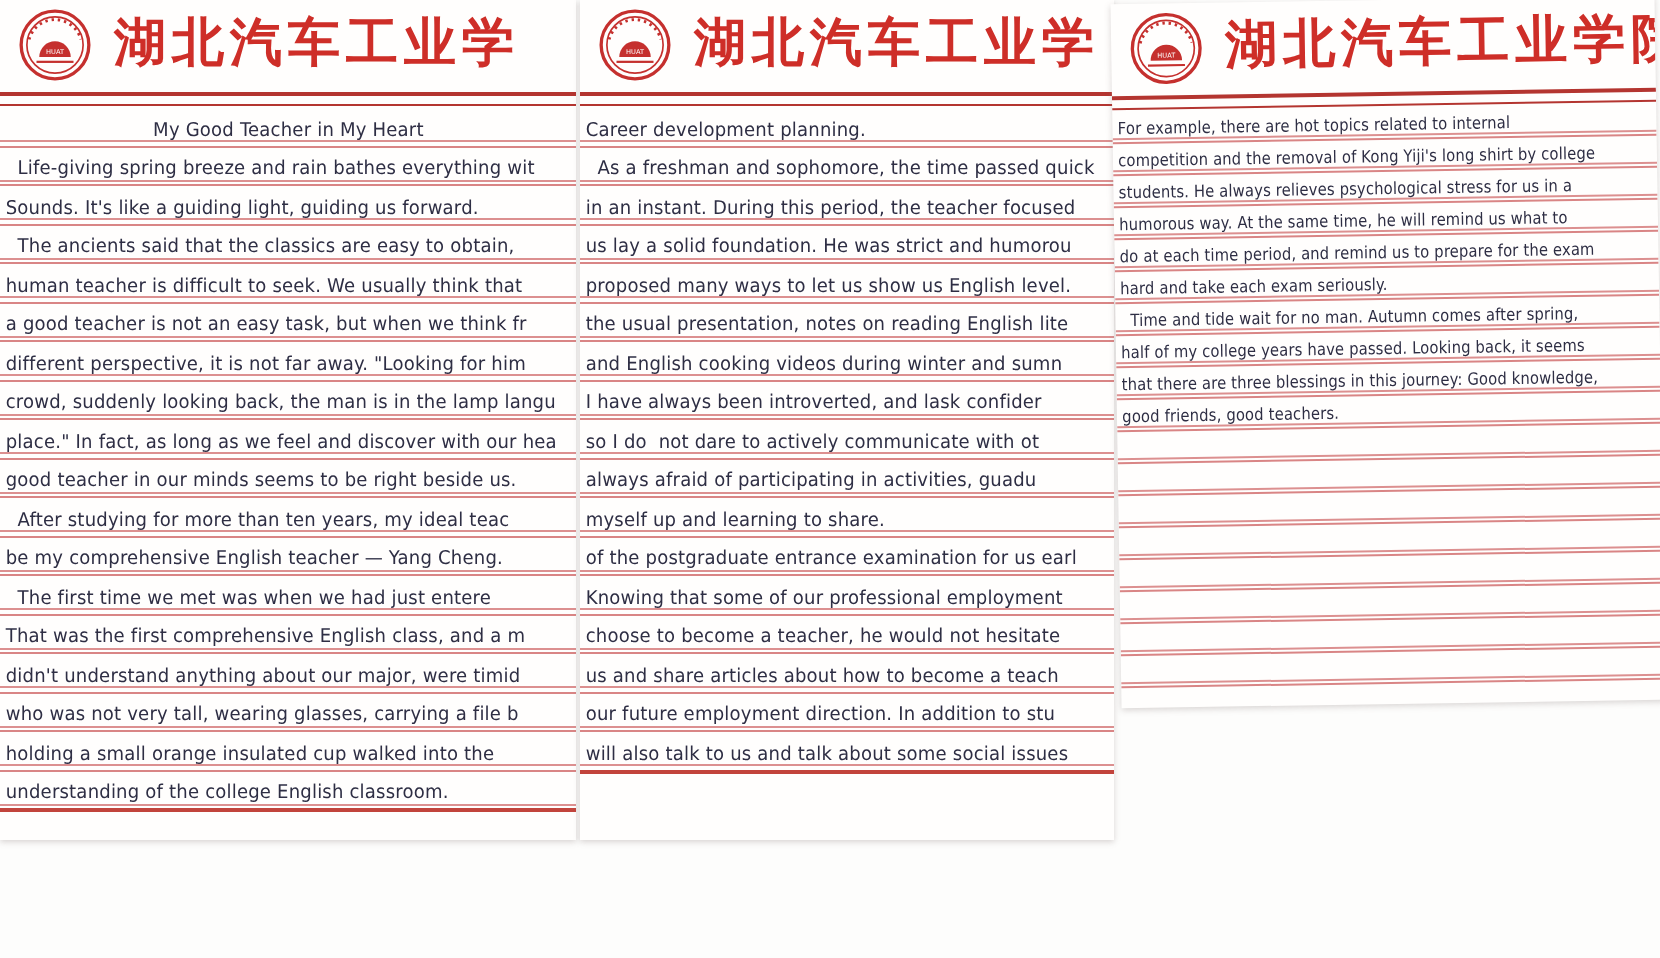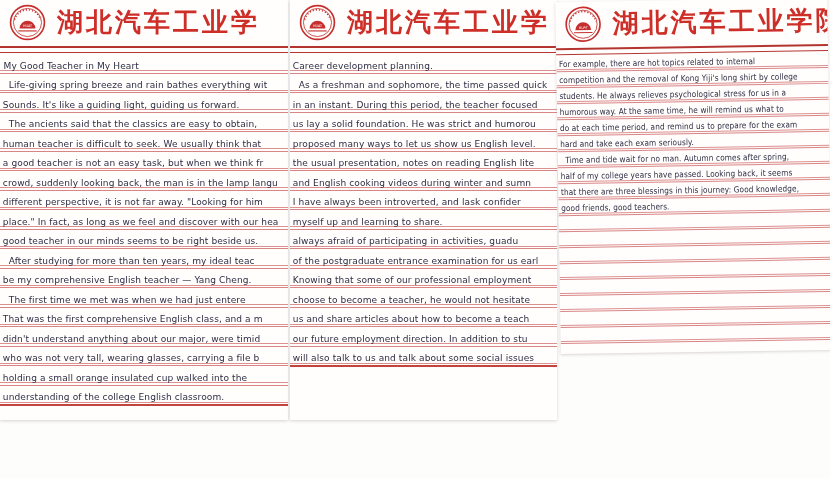--- a/index.html
+++ b/index.html
@@ -32,21 +32,21 @@
   .line::after{
     content:"";position:absolute;left:0;right:0;bottom:1.5px;
     border-bottom:1px solid #dc9090;
   }
   .line:last-child{border-bottom:2px solid #c2443c;}
   .ink{
     position:relative;z-index:2;white-space:pre;padding:0 0 2px 3px;
     font-size:var(--fs);color:#2e2e44;letter-spacing:.1px;
     transform:scaleX(var(--sx));transform-origin:left bottom;
   }
-  .line.center{}
+  .line.center{justify-content:center;}
   .line.center .ink{transform:scaleX(var(--sx));transform-origin:center bottom;padding-left:0;}
 </style>
 </head>
 <body>
 
 <div class="page p1">
   <div class="hdr">
     <span class="seal">
       <svg viewBox="0 0 40 40" width="37" height="37">
         <circle cx="20" cy="20" r="18.3" fill="none" stroke="#c5302e" stroke-width="1.8"></circle>
@@ -73,24 +73,24 @@
       <div class="line">
         <span class="ink">  The ancients said that the classics are easy to obtain,</span>
       </div>
       <div class="line">
         <span class="ink">human teacher is difficult to seek. We usually think that</span>
       </div>
       <div class="line">
         <span class="ink">a good teacher is not an easy task, but when we think fr</span>
       </div>
       <div class="line">
+        <span class="ink">different perspective, it is not far away. "Looking for him</span>
+      </div>
+      <div class="line">
         <span class="ink">crowd, suddenly looking back, the man is in the lamp langu</span>
-      </div>
-      <div class="line">
-        <span class="ink">different perspective, it is not far away. "Looking for him</span>
       </div>
       <div class="line">
         <span class="ink">place." In fact, as long as we feel and discover with our hea</span>
       </div>
       <div class="line">
         <span class="ink">good teacher in our minds seems to be right beside us.</span>
       </div>
       <div class="line">
         <span class="ink">  After studying for more than ten years, my ideal teac</span>
       </div>
@@ -153,24 +153,27 @@
       <div class="line">
         <span class="ink">the usual presentation, notes on reading English lite</span>
       </div>
       <div class="line">
         <span class="ink">and English cooking videos during winter and sumn</span>
       </div>
       <div class="line">
         <span class="ink">I have always been introverted, and lask confider</span>
       </div>
       <div class="line">
+        <span class="ink">so I do  not dare to actively communicate with ot</span>
+      </div>
+      <div class="line">
+        <span class="ink">always afraid of participating in activities, guadu</span>
+      </div>
+      <div class="line">
         <span class="ink">myself up and learning to share.</span>
-      </div>
-      <div class="line">
-        <span class="ink">always afraid of participating in activities, guadu</span>
       </div>
       <div class="line">
         <span class="ink">of the postgraduate entrance examination for us earl</span>
       </div>
       <div class="line">
         <span class="ink">Knowing that some of our professional employment</span>
       </div>
       <div class="line">
         <span class="ink">choose to become a teacher, he would not hesitate</span>
       </div>

